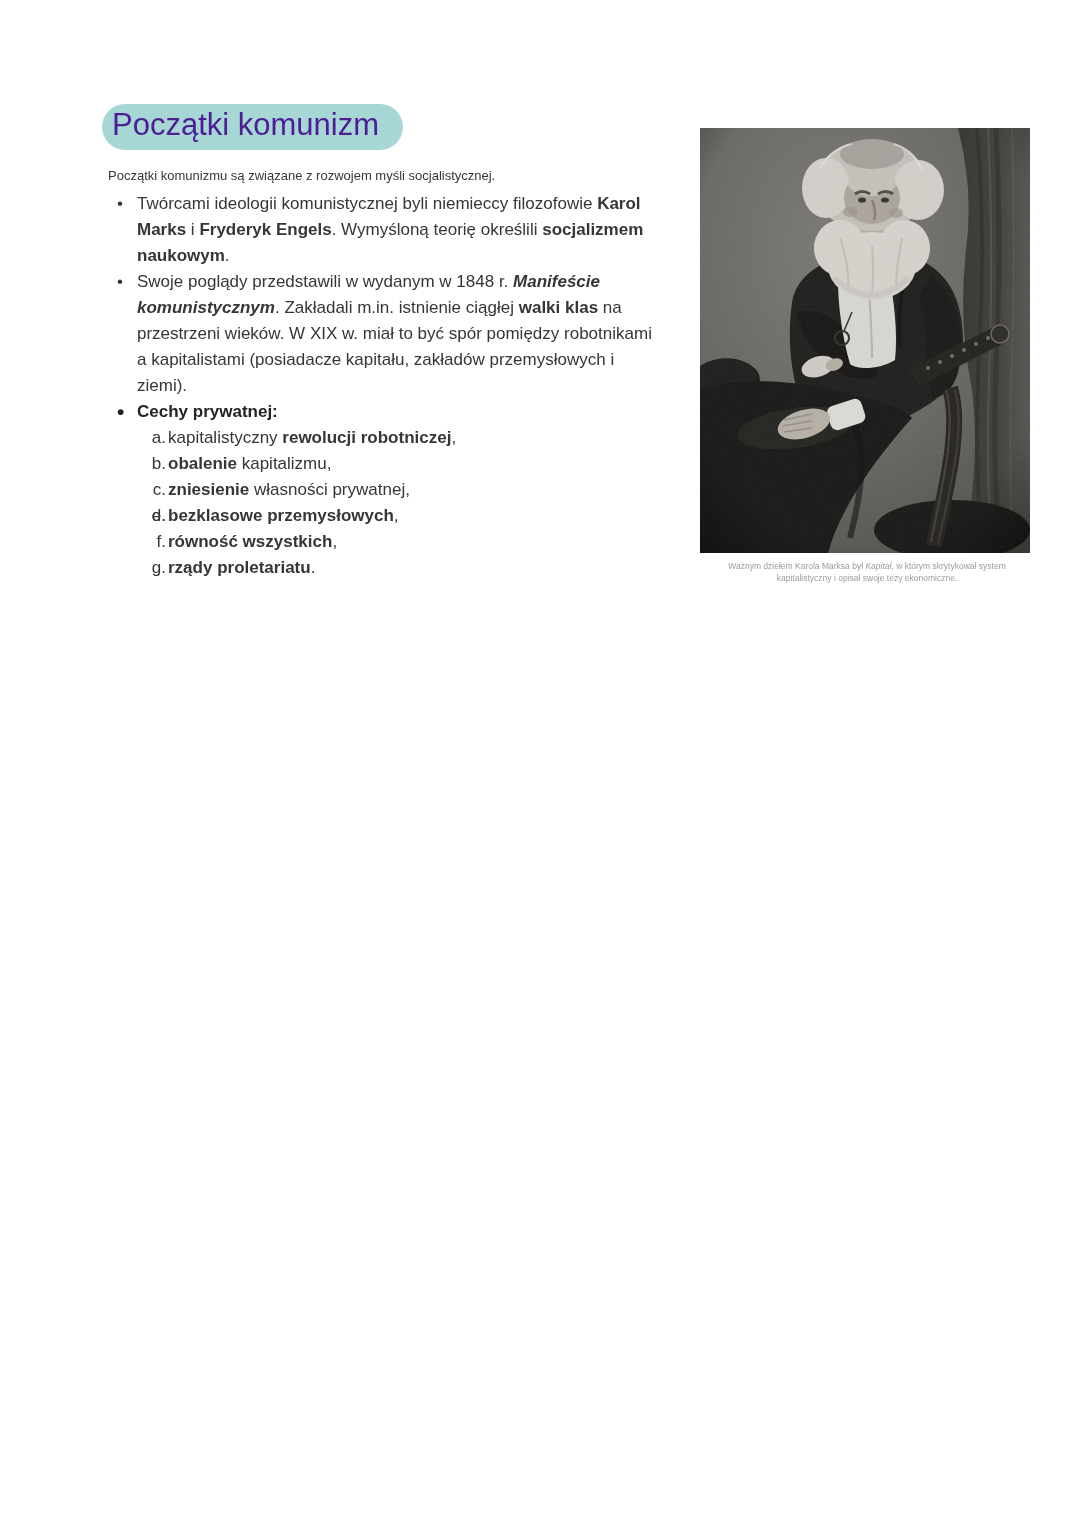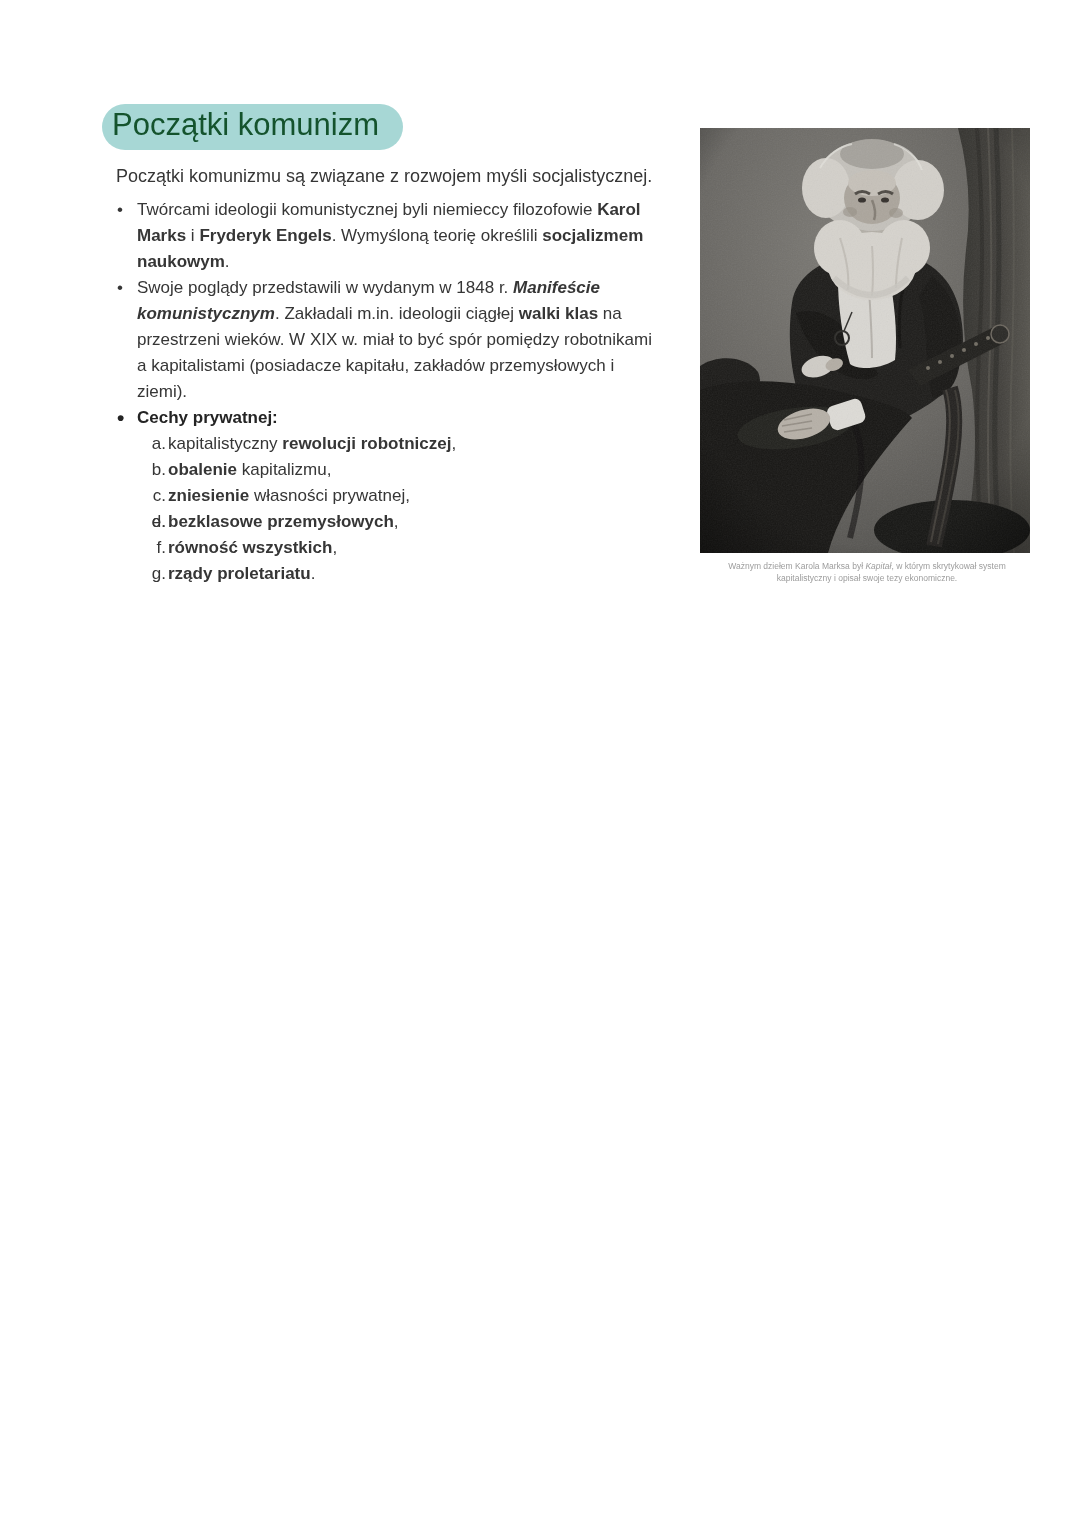--- a/index.html
+++ b/index.html
@@ -11,21 +11,21 @@
   .page{position:relative;width:1080px;height:1528px;background:#fff;overflow:hidden;}
 
   
   .text-col{position:absolute;left:108px;top:104px;width:556px;}
   .title-row{margin:0 0 13px 0;}
   .title{
     display:inline-block;border-radius:24px;
     padding:3px 24px 7px 10px;margin-left:-6px;
     font-size:31px;line-height:1.15;font-weight:400;color:#1d1d1f;
   }
-  .intro{margin:8px;font-size:18px;line-height:26px;}
+  .intro{margin:0;font-size:13px;line-height:26px;}
   ul.bullets{list-style:none;margin:2px 0 0 0;padding:0;}
   ul.bullets>li{position:relative;padding-left:29px;font-size:17px;line-height:26px;}
   ul.bullets>li .dot{position:absolute;left:9px;top:0;}
   li.features-head{position:relative;padding-left:35px;font-size:21px;line-height:32px;font-weight:700;color:#242424;}
   li.features-head .dot{position:absolute;left:8px;top:1px;font-size:21px;}
   ol.features{list-style:none;margin:0;padding:0;}
   ol.features>li{position:relative;padding-left:60px;font-size:17px;line-height:26px;}
   ol.features>li .lbl{position:absolute;left:0;top:0;width:58px;text-align:right;}
   .b{font-weight:700;}
   .i{font-style:italic;}
@@ -35,34 +35,34 @@
   .figure{position:absolute;left:700px;top:128px;width:334px;}
   .photo{display:block;width:330px;height:425px;}
   .caption{margin:7px 0 0 0;font-size:8.5px;line-height:12px;color:#9c9c9c;text-align:center;}
 </style>
 </head>
 <body style="color: rgb(54, 54, 54);">
 
 <div class="page">
 
   <div class="text-col">
-    <h1 class="title-row"><span class="title" style="background-color: rgb(167, 215, 213); color: #14532d;">Początki komunizm</span></h1>
+    <h1 class="title-row"><span class="title" style="background-color: rgb(167, 215, 213); color: #4c1d95;">Początki komunizm</span></h1>
 
     <p class="intro">Początki komunizmu są związane z rozwojem myśli socjalistycznej.</p>
 
     <ul class="bullets">
 
         <li>
           <span class="dot">•</span>
           <span><span>Twórcami ideologii komunistycznej byli niemieccy filozofowie </span><span class="b">Karol Marks</span><span> i </span><span class="b">Fryderyk Engels</span><span>. Wymyśloną teorię określili </span><span class="b">socjalizmem naukowym</span><span>.</span></span>
         </li>
 
         <li>
           <span class="dot">•</span>
-          <span><span>Swoje poglądy przedstawili w wydanym w 1848 r. </span><span class="bi">Manifeście komunistycznym</span><span>. Zakładali m.in. ideologii ciągłej </span><span class="b">walki klas</span><span> na przestrzeni wieków. W XIX w. miał to być spór pomiędzy robotnikami a kapitalistami (posiadacze kapitału, zakładów przemysłowych i ziemi).</span></span>
+          <span><span>Swoje poglądy przedstawili w wydanym w 1848 r. </span><span class="bi">Manifeście komunistycznym</span><span>. Zakładali m.in. istnienie ciągłej </span><span class="b">walki klas</span><span> na przestrzeni wieków. W XIX w. miał to być spór pomiędzy robotnikami a kapitalistami (posiadacze kapitału, zakładów przemysłowych i ziemi).</span></span>
         </li>
       </ul>
 
     <ul class="bullets" style="margin:0;padding:0;list-style:none;">
       <li class="features-head">
         <span class="dot">•</span>
         <span>Cechy prywatnej:</span>
       </li>
     </ul>
 

